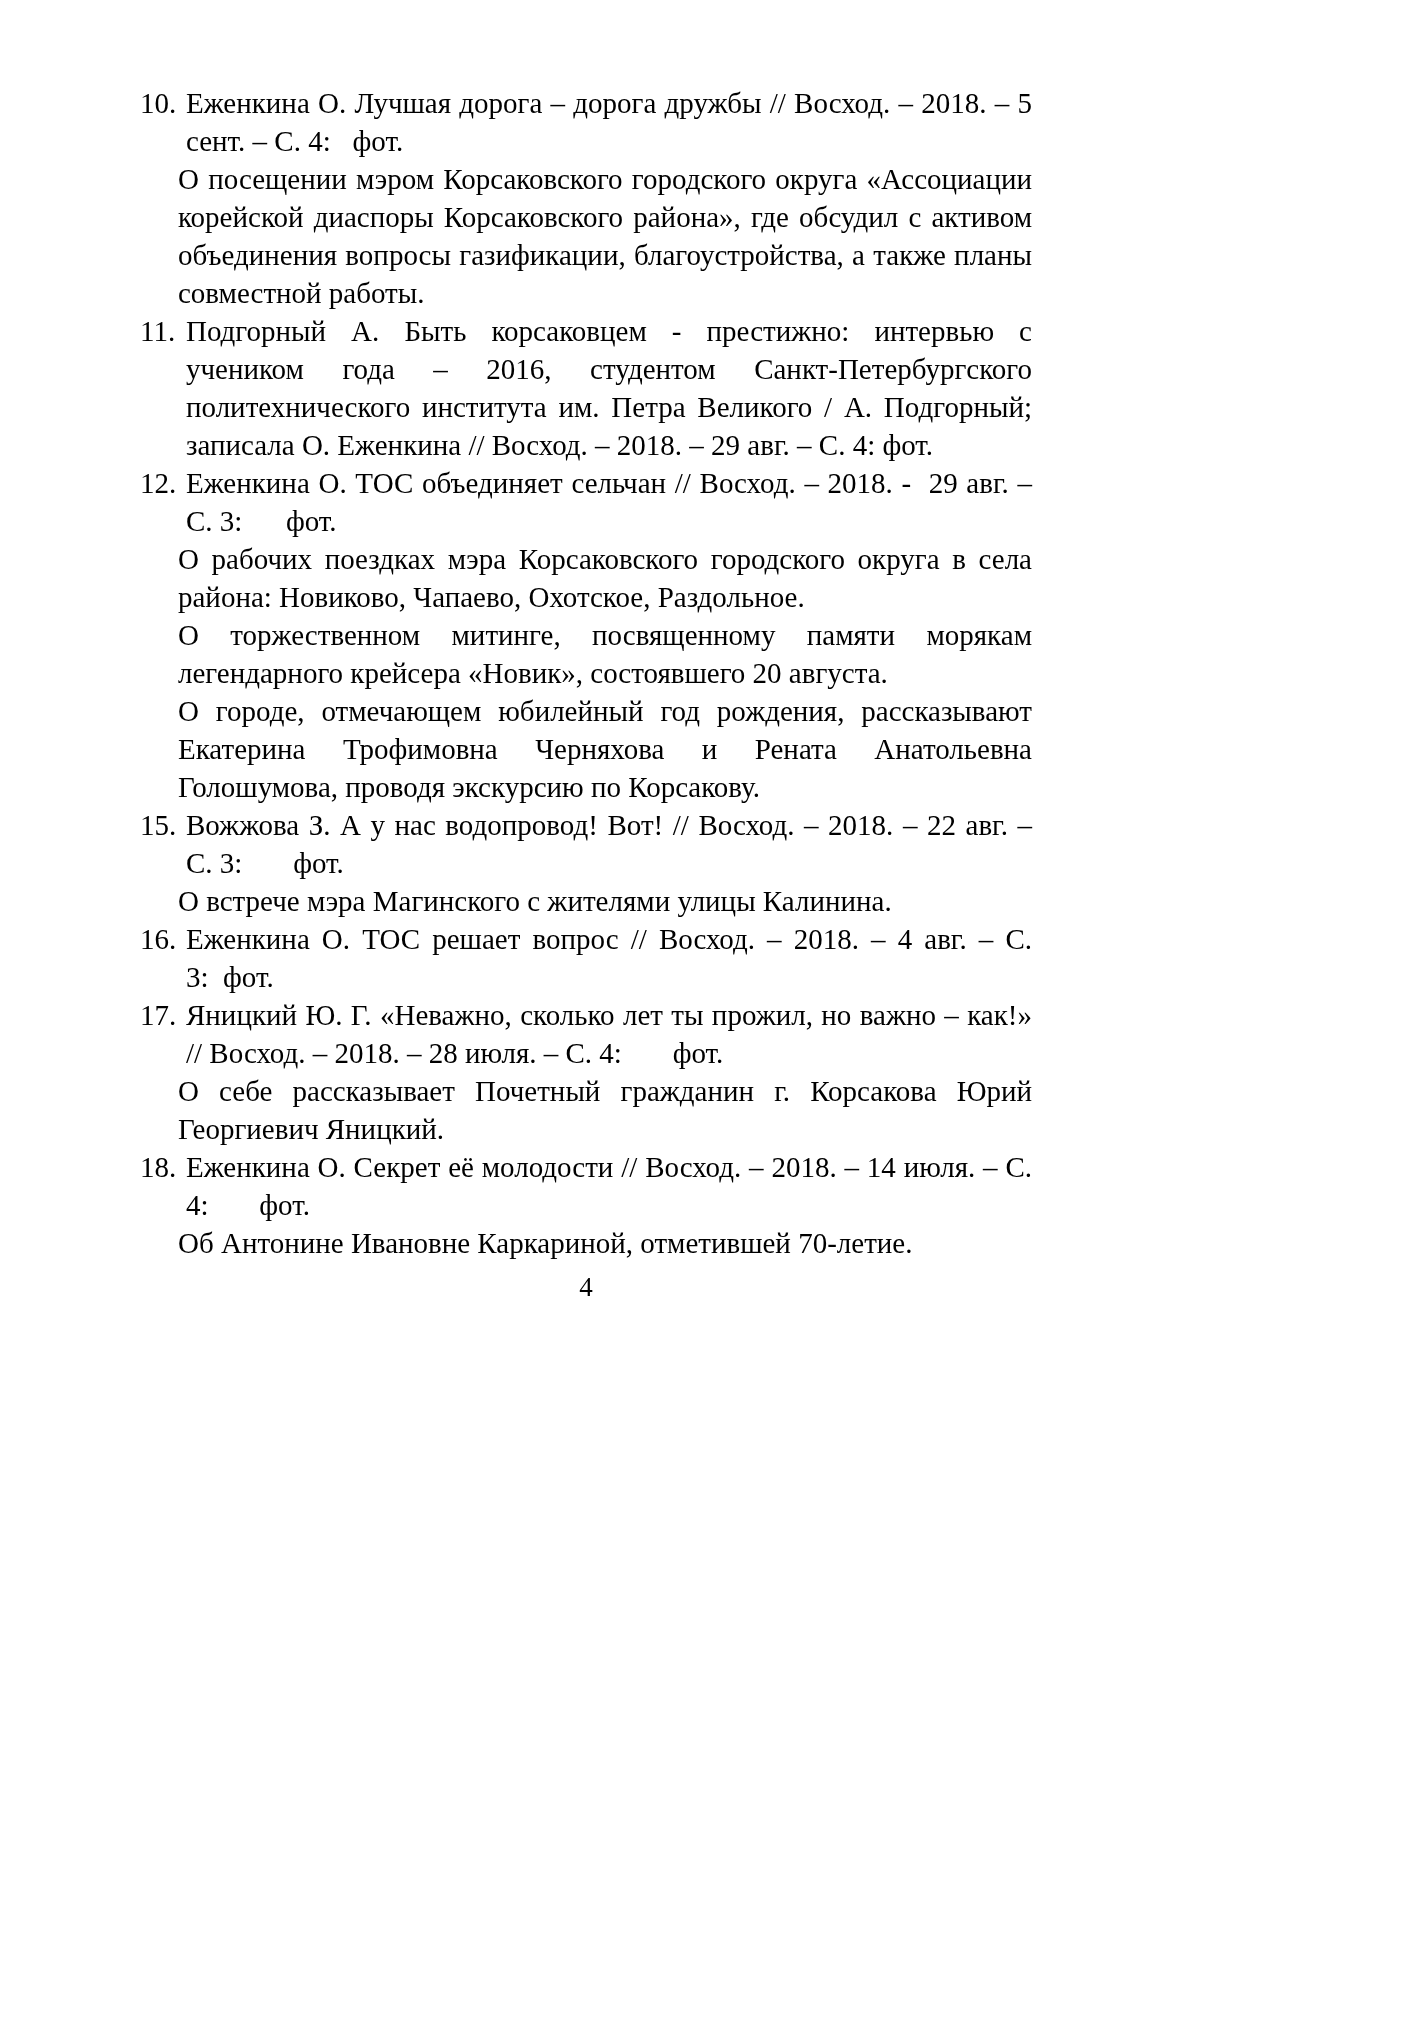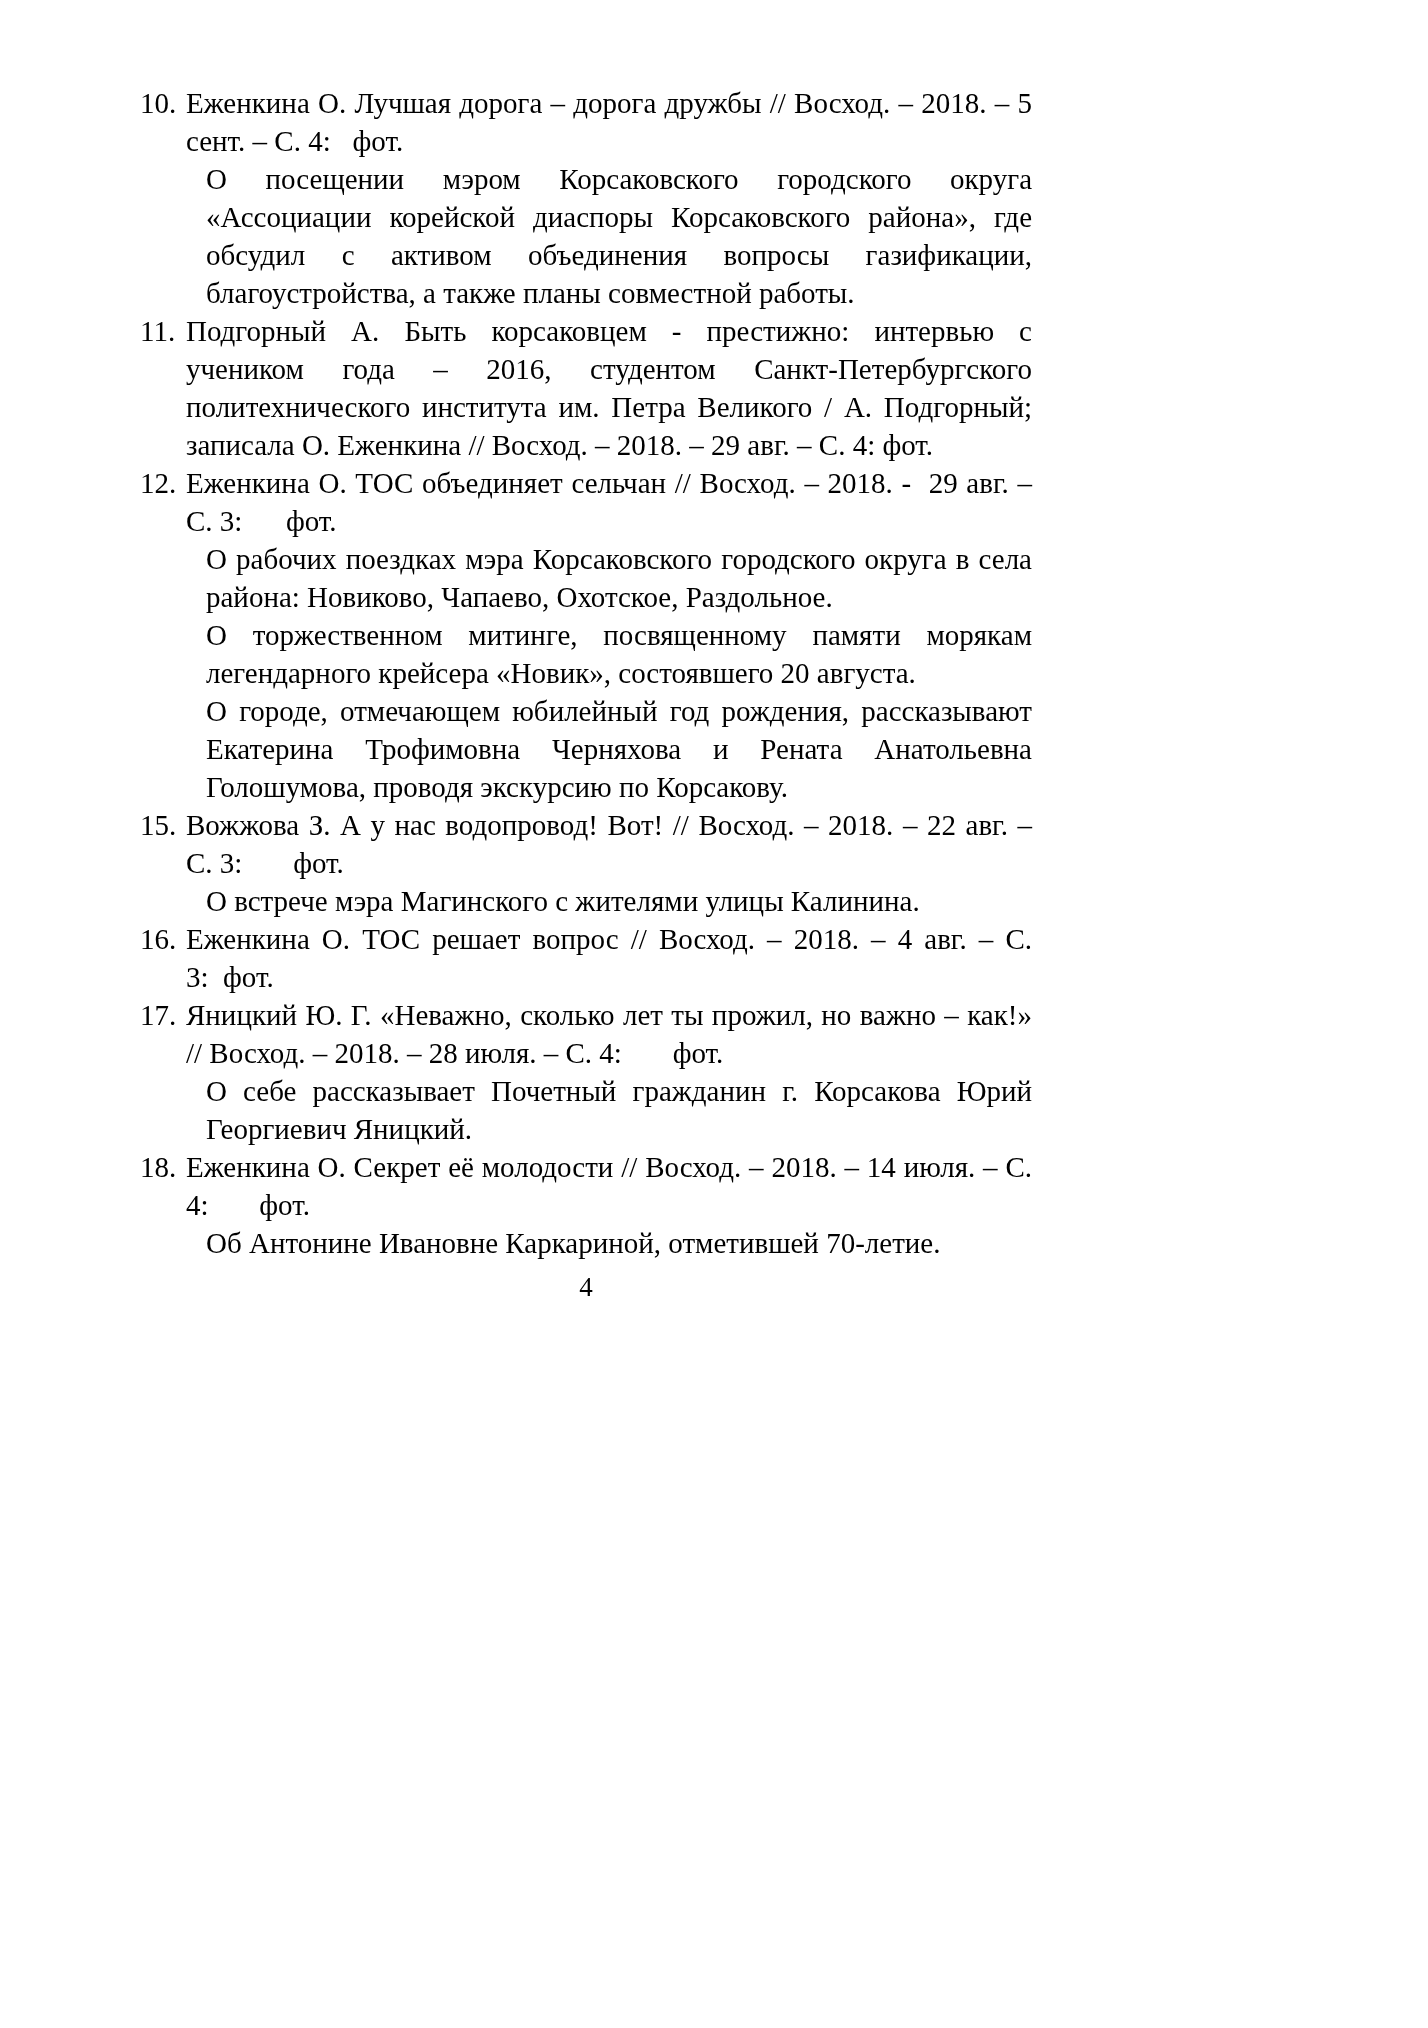--- a/index.html
+++ b/index.html
@@ -25,21 +25,21 @@
   .citation {
     padding-left: 46px;
     text-indent: -46px;
   }
   .citation .num {
     display: inline-block;
     width: 46px;
     text-indent: 0;
   }
   .annotation {
-    margin-left: 66px;
+    margin-left: 38px;
   }
   .page-number {
     margin-top: 8px;
     font-size: 27px;
     line-height: 34px;
     text-align: center;
   }
 </style>
 </head>
 <body>

